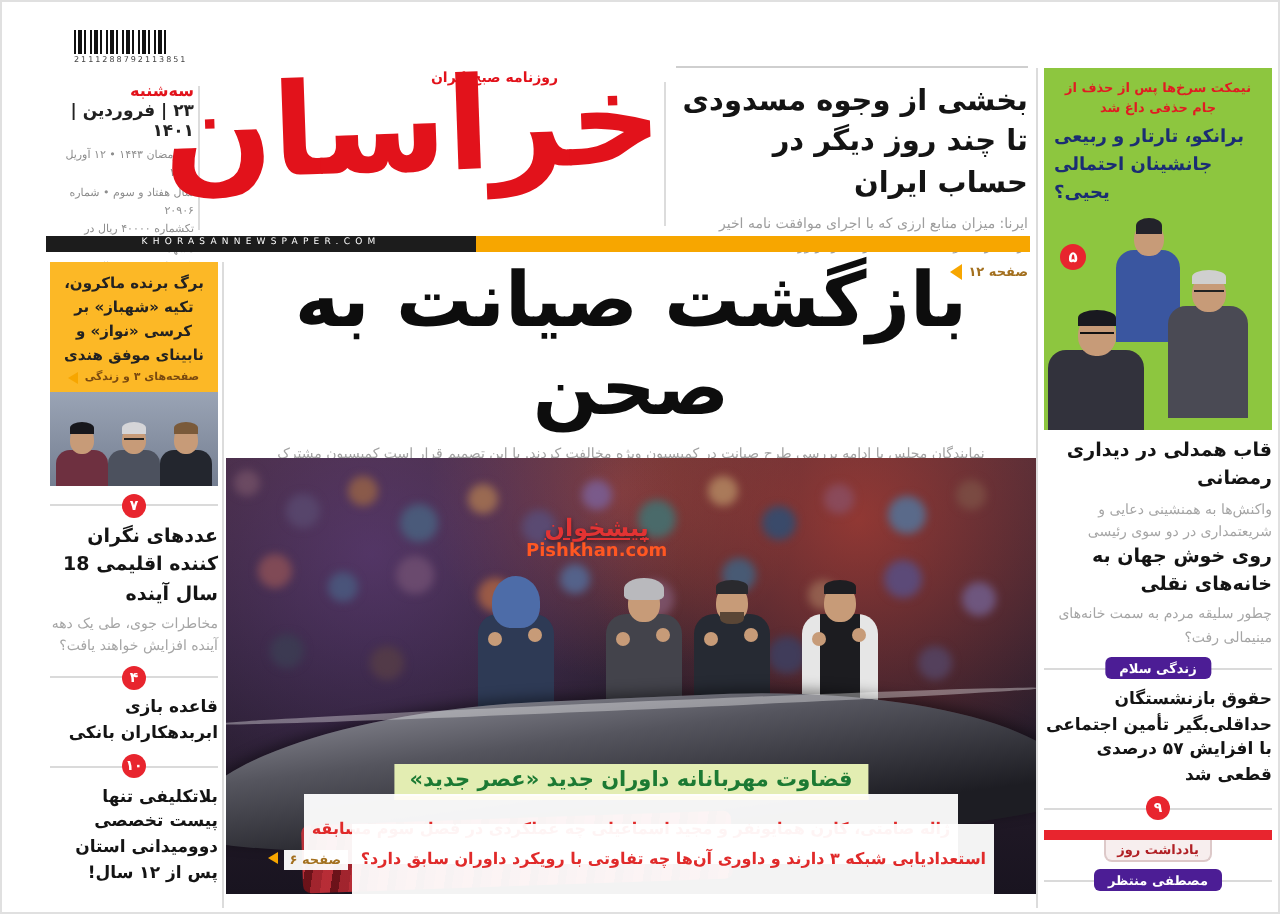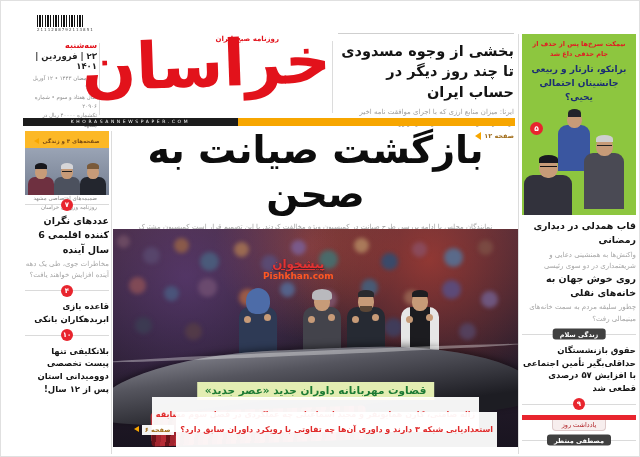--- a/index.html
+++ b/index.html
@@ -25,21 +25,21 @@
   .ref-text{font-size:6.5px;color:#a3701f;font-weight:bold;}
   .arrow{width:0;height:0;border-top:4px solid transparent;border-bottom:4px solid transparent;border-right:6px solid #f7a600;display:inline-block;}
   .arrow.small{border-top-width:3px;border-bottom-width:3px;border-right-width:5px;}
   .hline{position:absolute;height:1px;background:#cfcfcf;}
   .webbar{position:absolute;left:22px;top:117px;width:215px;height:8px;background:#1c1c1c;color:#fff;
           font-size:4.5px;line-height:8px;text-align:center;letter-spacing:2.6px;direction:ltr;overflow:hidden;}
   .yellowbar{position:absolute;left:237px;top:117px;width:277px;height:8px;background:#f7a600;}
   
   .greenbox{position:absolute;left:521px;top:33px;width:114px;height:181px;background:#8dc63f;overflow:hidden;}
   .gb-kicker{color:#e11b22;font-size:6.5px;font-weight:bold;text-align:center;line-height:1.6;margin:5px 6px 0;}
-  .gb-title{color:#1b2d73;font-size:9px;font-weight:800;text-align:center;line-height:1.55;margin:3px 5px 0;}
+  .gb-title{color:#1b2d73;font-size:9px;font-weight:800;text-align:left;line-height:1.55;margin:3px 5px 0;}
   .gb-badge{position:absolute;left:8px;top:88px;width:13px;height:13px;border-radius:50%;background:#e8252e;color:#fff;font-size:7.5px;line-height:13px;text-align:center;font-weight:bold;}
   .gb-photos{position:absolute;bottom:0;left:0;right:0;height:102px;}
   .bust{position:absolute;}
   .bust .bhead{width:15px;height:17px;border-radius:50% 50% 46% 46%;background:#c79b78;margin:0 auto;position:relative;}
   .bust .bbody{height:40px;border-radius:9px 9px 0 0;margin-top:-3px;}
   .gb1{left:36px;top:-2px;width:32px;}
   .gb1 .bhead::before{content:'';position:absolute;top:-2px;left:1px;right:1px;height:8px;border-radius:50% 50% 0 0;background:#23232a;}
   .gb1 .bbody{background:#3a56a0;height:46px;}
   .gb2{left:62px;top:24px;width:40px;}
   .gb2 .bhead{width:17px;height:19px;}
@@ -117,26 +117,26 @@
   .m2{left:29px;} .m2 .bhead::before{content:'';position:absolute;top:-2px;left:0;right:0;height:6px;border-radius:50% 50% 0 0;background:#d5d5d8;} .m2 .bhead::after{content:'';position:absolute;top:6px;left:1px;right:1px;border-top:1px solid #222;} .m2 .bbody{background:#4c515e;}
   .m3{left:55px;} .m3 .bhead::before{content:'';position:absolute;top:-2px;left:0;right:0;height:6px;border-radius:50% 50% 0 0;background:#7a5a3a;} .m3 .bbody{background:#23262e;}
   .callig{font-size:8px;font-weight:bold;font-style:italic;color:#174f2b;text-align:center;margin:7px 0 2px;}
   .col-title{font-size:9.5px;font-weight:bold;color:#141414;line-height:1.5;}
   .col-title.sm{font-size:8.5px;}
   .col-sub{font-size:7px;color:#a5a5a5;line-height:1.6;margin-top:2px;}
   .divider{position:relative;height:13px;margin:3px 0;}
   .divider::before{content:'';position:absolute;top:6px;left:0;right:0;border-top:1px solid #dadada;}
   .badge{position:absolute;left:50%;top:50%;transform:translate(-50%,-50%);width:12px;height:12px;border-radius:50%;
          background:#e8252e;color:#fff;font-size:7px;line-height:12px;text-align:center;font-weight:bold;}
-  .pill{position:absolute;left:50%;top:50%;transform:translate(-50%,-50%);background:#404040;color:#fff;
+  .pill{position:absolute;left:50%;top:50%;transform:translate(-50%,-50%);background:#4c1d95;color:#fff;
         font-size:6.5px;font-weight:bold;padding:1.5px 7px;border-radius:3px;white-space:nowrap;}
   .noteband{margin:4px 0 2px;}
   .notebar{height:5px;background:#e8252e;}
   .notetab{width:52px;margin:0 auto;background:#f7eeee;border:1px solid #ddc9c9;border-top:none;border-radius:0 0 4px 4px;
-           color:#b02025;font-size:6.5px;font-weight:normal;text-align:center;padding:1px 0;}
+           color:#b02025;font-size:6.5px;font-weight:bold;text-align:center;padding:1px 0;}
 </style>
 </head>
 <body>
 
 <div class="page">
 
   <div class="barcode">
     <div class="bars"></div>
     <div class="bdigits">2111288792113851</div>
   </div>
@@ -238,20 +238,21 @@
     <div class="cap-green">قضاوت مهربانانه داوران جدید «عصر جدید»</div>
     <div class="cap-red">
       <span class="txt">ژاله صامتی، کارن همایونفر و مجید اسماعیلی چه عملکردی در فصل سوم مسابقه استعدادیابی شبکه ۳ دارند و داوری آن‌ها چه تفاوتی با رویکرد داوران سابق دارد؟</span>
       <span class="ref-text">صفحه ۶</span>
       <span class="arrow small"></span>
     </div>
   </div>
 
   <div class="leftcol">
     <div class="ybox">
+      <div class="ybox-title">برگ برنده ماکرون، تکیه «شهباز» بر کرسی «نواز» و نابینای موفق هندی</div>
       <div class="ref-row">
         <span class="ref-text">صفحه‌های ۳ و زندگی</span>
         <span class="arrow small"></span>
       </div>
     </div>
     <div class="photostrip">
       <div class="mini m1">
           <div class="bhead"></div>
           <div class="bbody"></div>
         </div>
@@ -260,21 +261,21 @@
           <div class="bbody"></div>
         </div>
       <div class="mini m3">
           <div class="bhead"></div>
           <div class="bbody"></div>
         </div>
     </div>
     <div class="divider">
         <span class="badge">۷</span>
       </div>
-    <div class="col-title">عددهای نگران کننده اقلیمی 6 سال آینده</div>
+    <div class="col-title">عددهای نگران کننده اقلیمی 18 سال آینده</div>
     <div class="col-sub">مخاطرات جوی، طی یک دهه آینده افزایش خواهند یافت؟</div>
     <div class="divider">
         <span class="badge">۴</span>
       </div>
     <div class="col-title sm">قاعده بازی ابربدهکاران بانکی</div>
     <div class="divider">
         <span class="badge">۱۰</span>
       </div>
     <div class="col-title sm">بلاتکلیفی تنها پیست تخصصی دوومیدانی استان پس از ۱۲ سال!</div>
 

